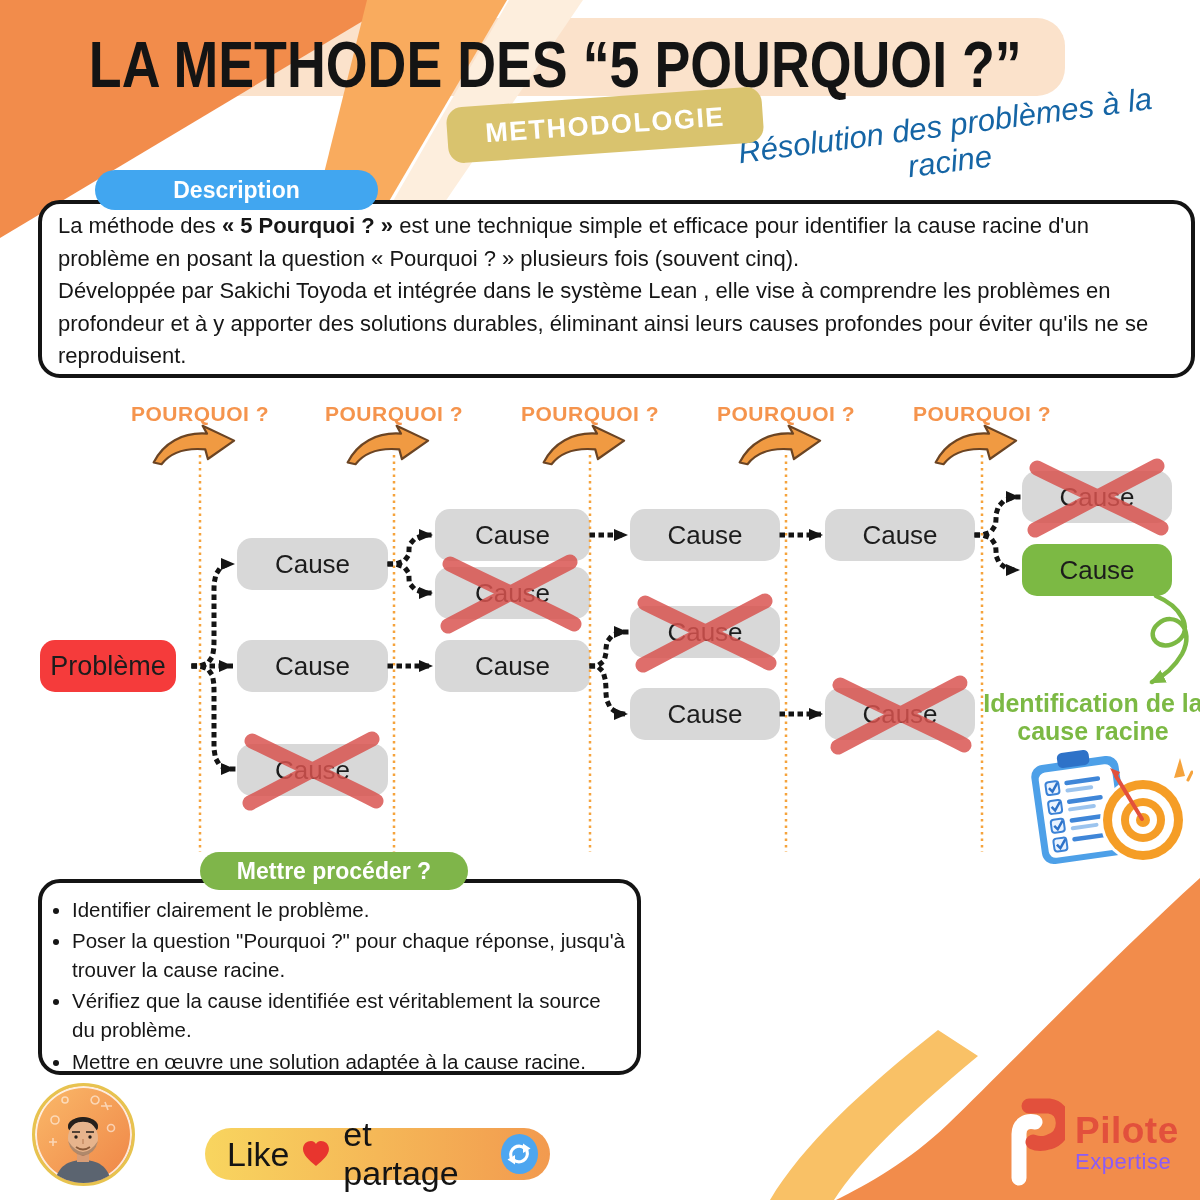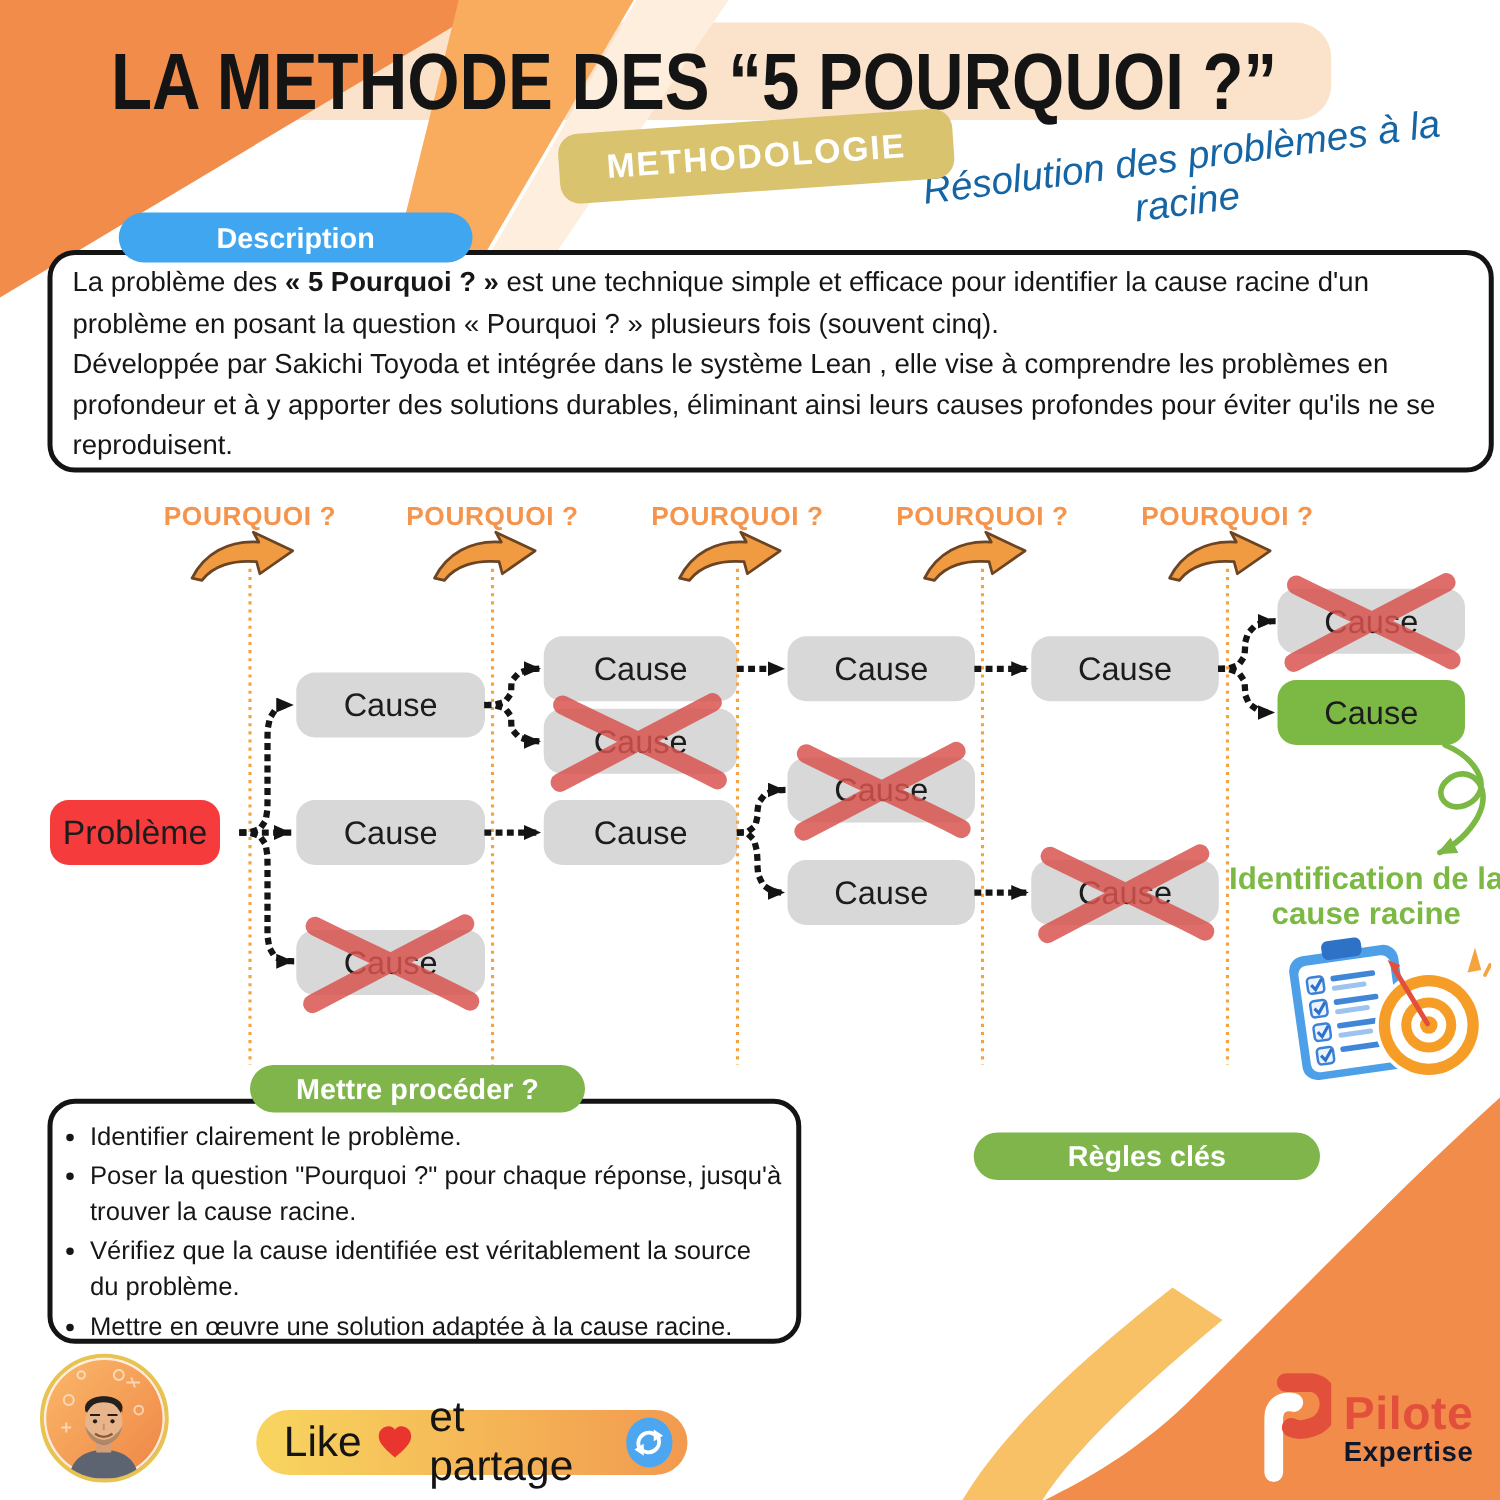--- a/index.html
+++ b/index.html
@@ -49,21 +49,21 @@
           border:3px solid #e7c34f;background:linear-gradient(135deg,#f9b466 10%,#f08a4a 90%);
           box-shadow:inset 0 0 0 2px rgba(255,255,255,.8);z-index:2;}
   .pill{left:205px;top:1128px;width:345px;height:52px;border-radius:26px;z-index:2;
         background:linear-gradient(90deg,#f8d55f,#f29a4f);display:flex;align-items:center;
         gap:12px;padding:0 12px 0 22px;box-sizing:border-box;font-size:34px;color:#141414;}
   .share-circ{width:40px;height:40px;border-radius:50%;background:#4da6f0;display:flex;
               align-items:center;justify-content:center;margin-left:2px;}
   .logo{left:1003px;top:1094px;display:flex;align-items:flex-start;z-index:2;}
   .logo-text{margin-left:10px;margin-top:18px;line-height:1;}
   .brand{color:#e2503c;font-weight:700;font-size:37px;letter-spacing:.5px;}
-  .brand-sub{color:#0f172a;font-weight:700;font-size:22px;letter-spacing:.5px;margin-top:2px;text-align:center;}
+  .brand-sub{color:#8b5cf6;font-weight:400;font-size:22px;letter-spacing:.5px;margin-top:2px;text-align:left;}
 </style>
 </head>
 <body>
 
 <div class="canvas">
 
   <svg class="layer z0" viewBox="0 0 1200 1200">
     <rect x="135" y="18" width="930" height="78" rx="28" fill="#fbe2cb"></rect>
     <polygon points="0,0 398,0 0,238" fill="#f28c4b"></polygon>
     <polygon points="367,0 507,0 330,302 300,270" fill="#f9ab5e"></polygon>
@@ -74,21 +74,21 @@
     <path d="M1200,878 C1118,952 1018,1056 948,1124 C908,1162 868,1184 836,1200 L1200,1200 Z" fill="#f28c4b"></path>
     <path d="M978,1056 C906,1116 860,1160 834,1200 L770,1200 C802,1146 862,1090 938,1030 Z" fill="#f9c166"></path>
   </svg>
 
   <div class="abs title"><span>LA METHODE DES “5 POURQUOI ?”</span></div>
   <div class="abs badge badge-methodo">METHODOLOGIE</div>
   <div class="abs tagline">Résolution des problèmes à la racine</div>
 
   <div class="abs badge badge-desc">Description</div>
   <div class="abs box box-desc">
-    <p><span>La problème des </span><b>« 5 Pourquoi ? »</b><span> est une technique simple et efficace pour identifier la cause racine d'un problème en posant la question « Pourquoi ? » plusieurs fois (souvent cinq).</span></p>
+    <p><span>La méthode des </span><b>« 5 Pourquoi ? »</b><span> est une technique simple et efficace pour identifier la cause racine d'un problème en posant la question « Pourquoi ? » plusieurs fois (souvent cinq).</span></p>
     <p>Développée par Sakichi Toyoda et intégrée dans le système Lean , elle vise à comprendre les problèmes en profondeur et à y apporter des solutions durables, éliminant ainsi leurs causes profondes pour éviter qu'ils ne se reproduisent.</p>
   </div>
 
   <svg class="layer z3" viewBox="0 0 1200 1200">
     <defs>
       <marker id="ah" markerUnits="userSpaceOnUse" markerWidth="14" markerHeight="12" refX="12" refY="6" orient="auto">
         <path d="M0,0 L14,6 L0,12 Z" fill="#141414"></path>
       </marker>
       <marker id="gah" markerUnits="userSpaceOnUse" markerWidth="16" markerHeight="14" refX="13" refY="7" orient="auto">
         <path d="M0,0 L16,7 L0,14 Z" fill="#7cb944"></path>
@@ -239,21 +239,20 @@
   <div class="abs badge badge-green badge-how">Mettre procéder ?</div>
   <div class="abs box box-how">
     <ul>
       <li>Identifier clairement le problème.</li>
       <li>Poser la question "Pourquoi ?" pour chaque réponse, jusqu'à trouver la cause racine.</li>
       <li>Vérifiez que la cause identifiée est véritablement la source du problème.</li>
       <li>Mettre en œuvre une solution adaptée à la cause racine.</li>
     </ul>
   </div>
 
-  <div class="abs badge badge-green badge-rules">Règles clés</div>
 
   <div class="abs avatar">
     <svg style="position:absolute;left:0;top:0;width:97px;height:97px;" viewBox="0 0 97 97">
       <g stroke="#ffffff" stroke-width="1.6" fill="none" opacity=".55">
         <circle cx="20" cy="34" r="4"></circle>
         <path d="M70,16 l3,8 M66,20 l11,0"></path>
         <circle cx="76" cy="42" r="3.5"></circle>
         <path d="M14,56 l8,0 M18,52 l0,8"></path>
         <path d="M60,10 a4,4 0 1 0 0.1,0"></path>
         <circle cx="30" cy="14" r="3"></circle>

